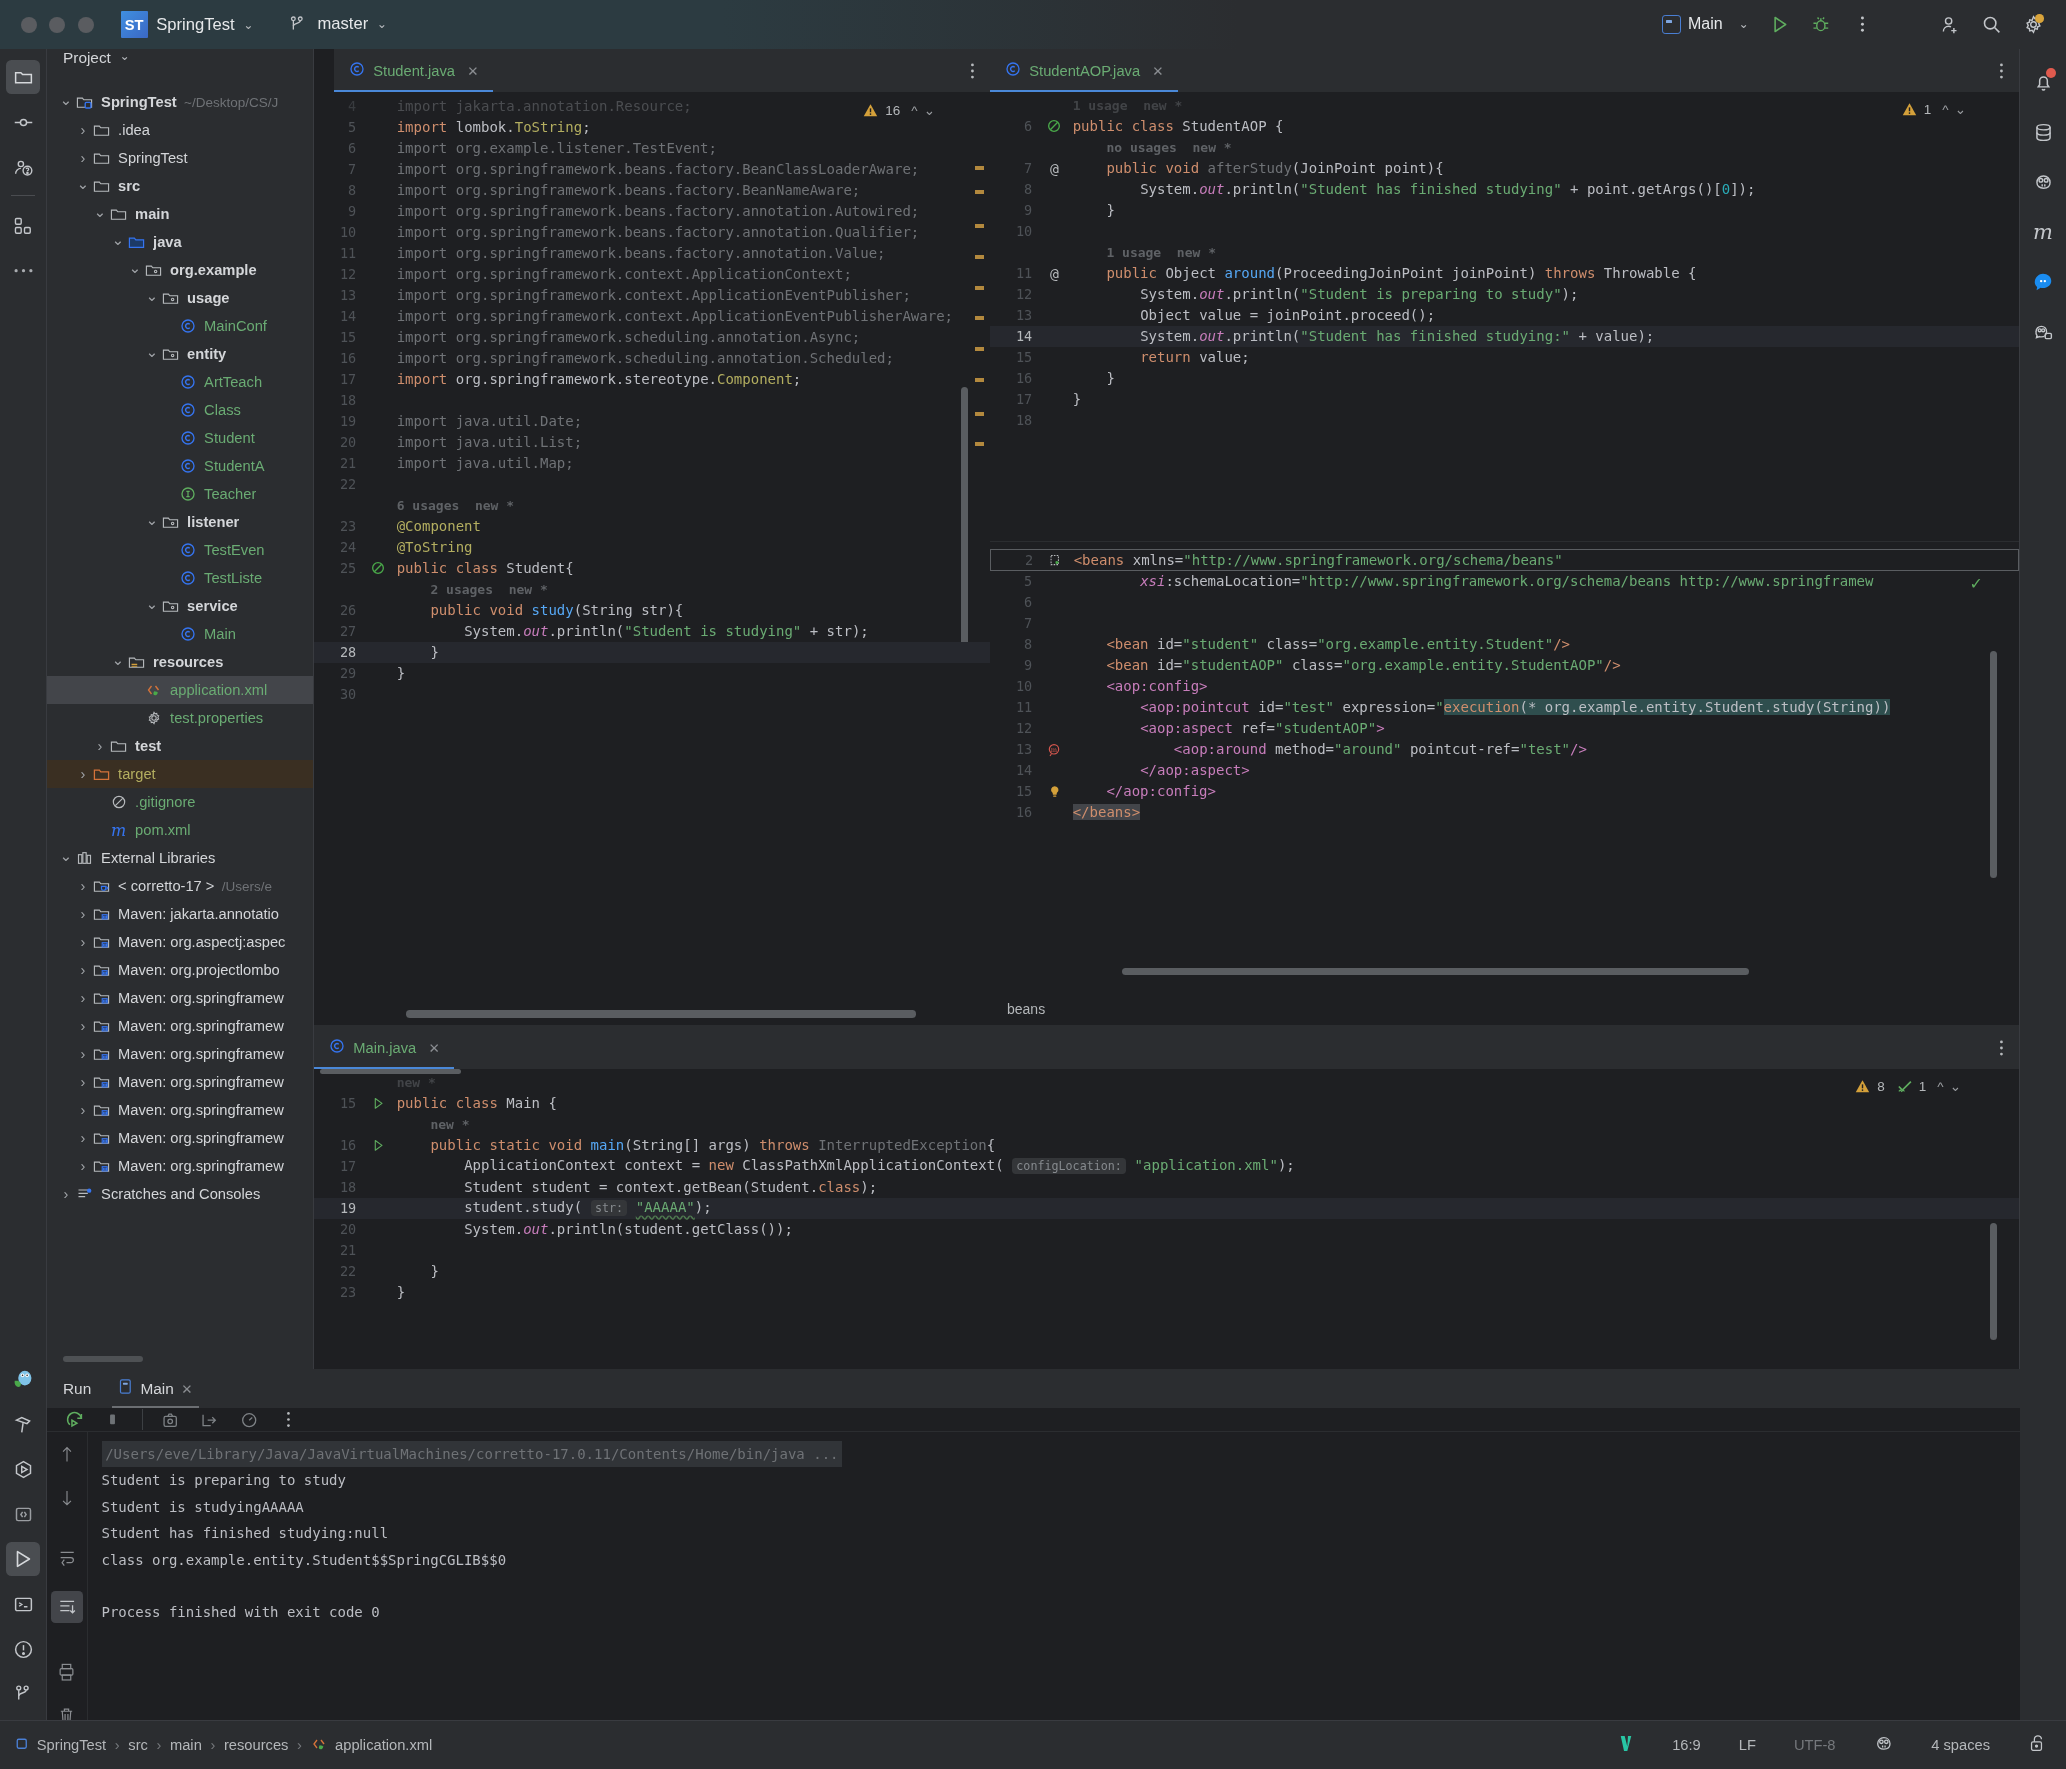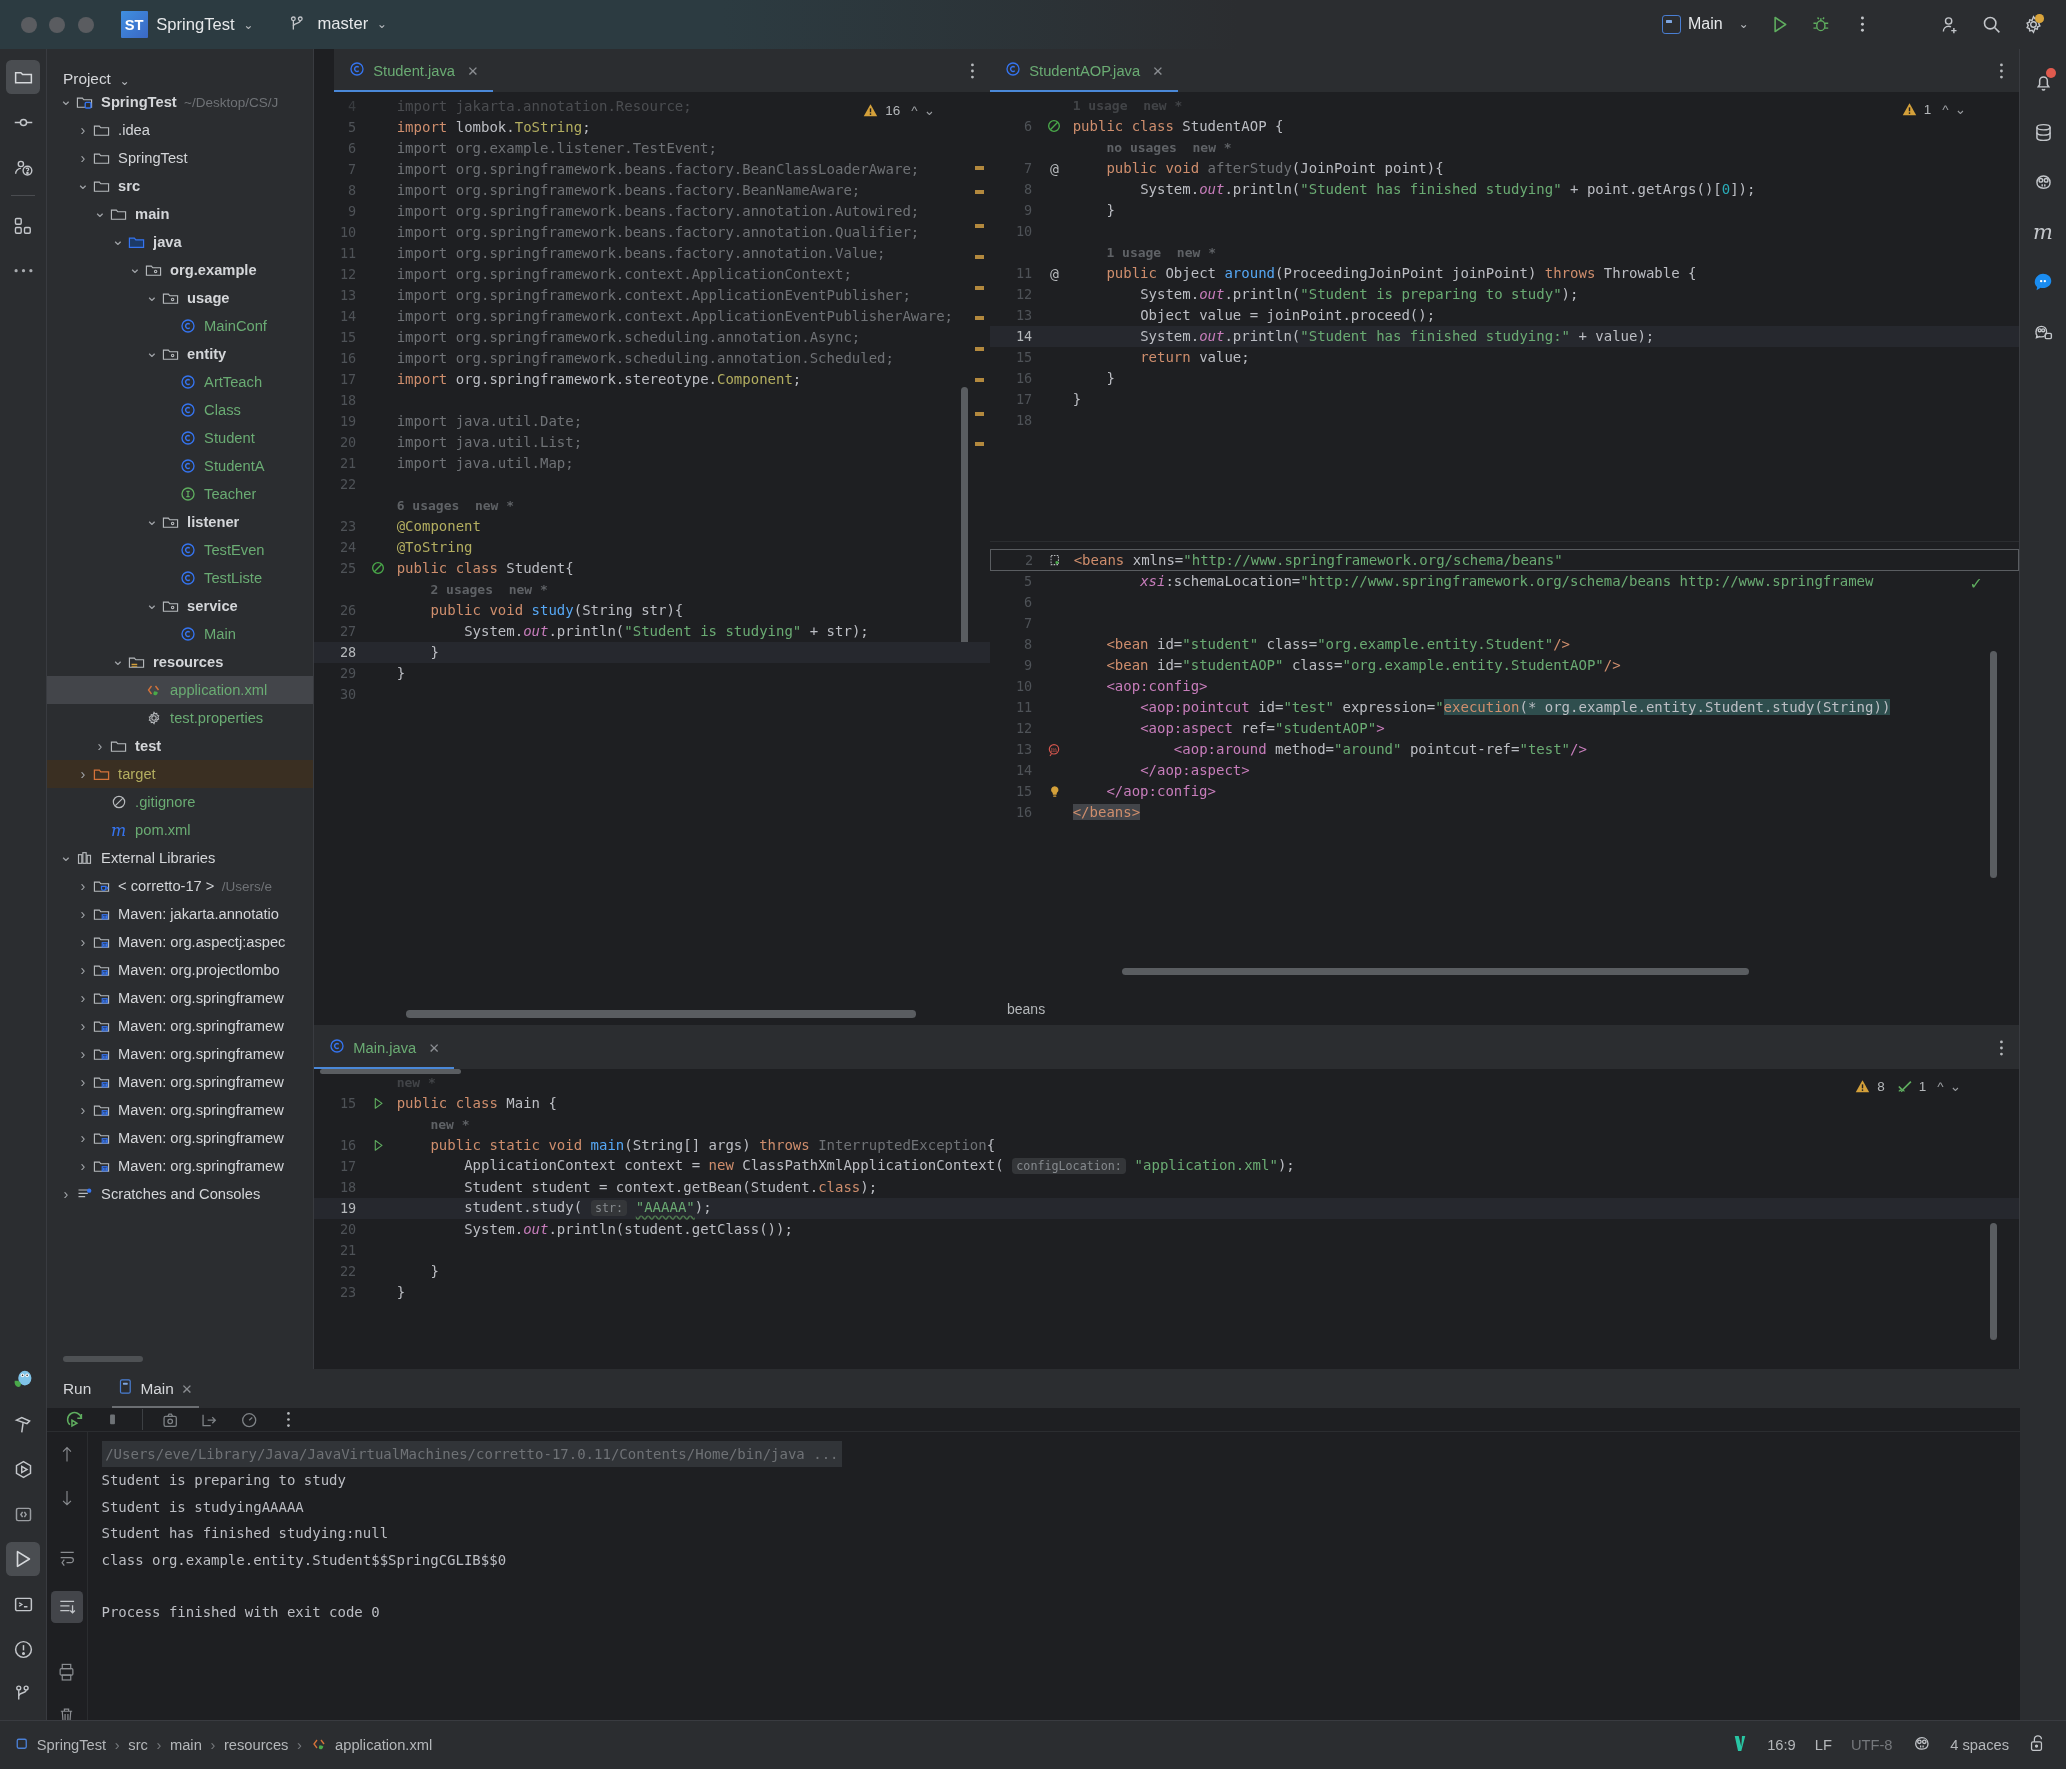--- a/index.html
+++ b/index.html
@@ -57,21 +57,21 @@
   }
   #rightstrip .btn{ width:34px;height:34px;margin-top:16px;border-radius:5.5px;
     display:flex;align-items:center;justify-content:center; position:relative;}
 
   
   #project{
     position:absolute; left:47px; top:49px; width:267px; height:1320px;
     background:#2b2d30; border-right:0.6px solid #393b40;
     display:flex; flex-direction:column;
   }
-  .panel-head{ height:39px; display:flex;align-items:flex-end; padding-left:16px; }
+  .panel-head{ height:39px; display:flex;align-items:flex-start; padding-left:16px; }
   .panel-head .ttl{ font-size:15.4px; color:#d4d6d9; }
   #tree{ flex:1; overflow:hidden; position:relative; }
   .row{
     height:28px; display:flex; align-items:center; white-space:nowrap;
     font-size:14.7px; color:#d4d6d9; position:relative;
   }
   .row.sel{ background:#43454a; }
   .row.hl{ background:#3a2f22; }
   .arrow{ width:16px;height:16px; display:inline-flex;align-items:center;justify-content:center; flex:0 0 16px; color:#a0a3a7;}
   .arrow.none{ visibility:hidden; }
@@ -136,21 +136,21 @@
   .oline{ font-size:14px; line-height:26.4px; color:#bcbec4; white-space:pre;}
   .oline.cmd{ color:#6f7276; background:#313438; display:inline-block; padding:0 3.7px;}
 
   
   #statusbar{
     position:absolute; left:0; bottom:0; width:2066px; height:49px;
     background:#2b2d30; display:flex; align-items:center; border-top:0.6px solid #393b40;
   }
   .crumb{ display:flex; align-items:center; gap:8.6px; margin-left:14.7px; font-size:14.7px; color:#b4b7ba;}
   .crumb .sep{ color:#75787c; }
-  .st-right{ margin-left:auto; display:flex; align-items:center; gap:19px; padding-right:21px; font-size:14.7px; color:#b4b7ba;}
+  .st-right{ margin-left:auto; display:flex; align-items:center; gap:38px; padding-right:21px; font-size:14.7px; color:#b4b7ba;}
   .st-dim{ color:#75787c; }
 </style>
 </head>
 <body>
 
 <div id="titlebar">
   <div class="traffic">
     <div class="tl"></div>
     <div class="tl"></div>
     <div class="tl"></div>

